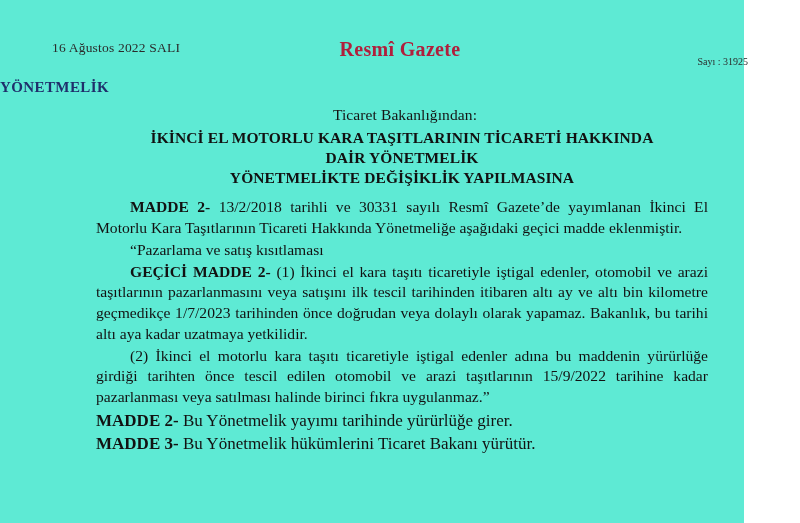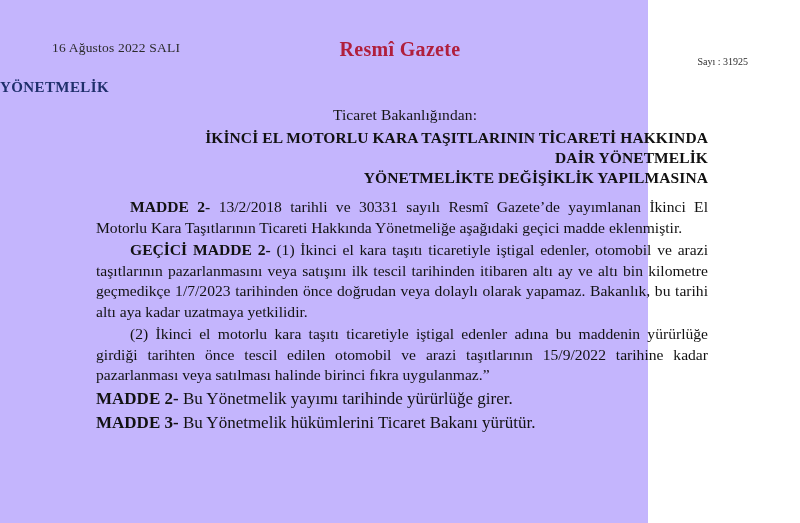--- a/index.html
+++ b/index.html
@@ -9,23 +9,23 @@
   body {
     width: 800px;
     height: 523px;
     background: #ffffff;
     font-family: "Liberation Serif", serif;
     color: #1a1a1a;
     overflow: hidden;
   }
   .page {
     position: relative;
-    width: 648px;
+    width: 744px;
     height: 523px;
-    background: #c4b5fd;
+    background: #5eead4;
     box-sizing: border-box;
   }
 
   
   .masthead {
     position: absolute;
     left: 0;
     top: 38px;
     width: 800px;
     height: 26px;
@@ -86,21 +86,21 @@
   .issuer {
     font-size: 15.5px;
     font-weight: normal;
     color: #151515;
     margin: 0 0 4px 6px;
     text-align: center;
     letter-spacing: 0.1px;
   }
 
   .title-block {
-    text-align: right;
+    text-align: center;
     font-weight: bold;
     font-size: 15.5px;
     line-height: 1.28;
     color: #111111;
     margin: 0 0 10px 0;
     letter-spacing: 0.1px;
   }
   .title-line {
     display: block;
     white-space: nowrap;
@@ -148,20 +148,21 @@
     <div class="issuer">Ticaret Bakanlığından:</div>
 
     <div class="title-block">
       <span class="title-line">İKİNCİ EL MOTORLU KARA TAŞITLARININ TİCARETİ HAKKINDA</span>
       <span class="title-line">DAİR YÖNETMELİK</span>
       <span class="title-line">YÖNETMELİKTE DEĞİŞİKLİK YAPILMASINA</span>
     </div>
 
     <p class="para"><span class="b">MADDE 2-</span><span> 13/2/2018 tarihli ve 30331 sayılı Resmî Gazete’de yayımlanan İkinci El Motorlu Kara Taşıtlarının Ticareti Hakkında Yönetmeliğe aşağıdaki geçici madde eklenmiştir.</span></p>
 
+    <p class="para"><span>“Pazarlama ve satış kısıtlaması</span></p>
 
     <p class="para"><span class="b">GEÇİCİ MADDE 2-</span><span> (1) İkinci el kara taşıtı ticaretiyle iştigal edenler, otomobil ve arazi taşıtlarının pazarlanmasını veya satışını ilk tescil tarihinden itibaren altı ay ve altı bin kilometre geçmedikçe 1/7/2023 tarihinden önce doğrudan veya dolaylı olarak yapamaz. Bakanlık, bu tarihi altı aya kadar uzatmaya yetkilidir.</span></p>
 
     <p class="para"><span>(2) İkinci el motorlu kara taşıtı ticaretiyle iştigal edenler adına bu maddenin yürürlüğe girdiği tarihten önce tescil edilen otomobil ve arazi taşıtlarının 15/9/2022 tarihine kadar pazarlanması veya satılması halinde birinci fıkra uygulanmaz.”</span></p>
 
     <div class="lastlines">
       <p><span class="b">MADDE 2-</span><span> Bu Yönetmelik yayımı tarihinde yürürlüğe girer.</span></p>
       <p><span class="b">MADDE 3-</span><span> Bu Yönetmelik hükümlerini Ticaret Bakanı yürütür.</span></p>
     </div>
 

